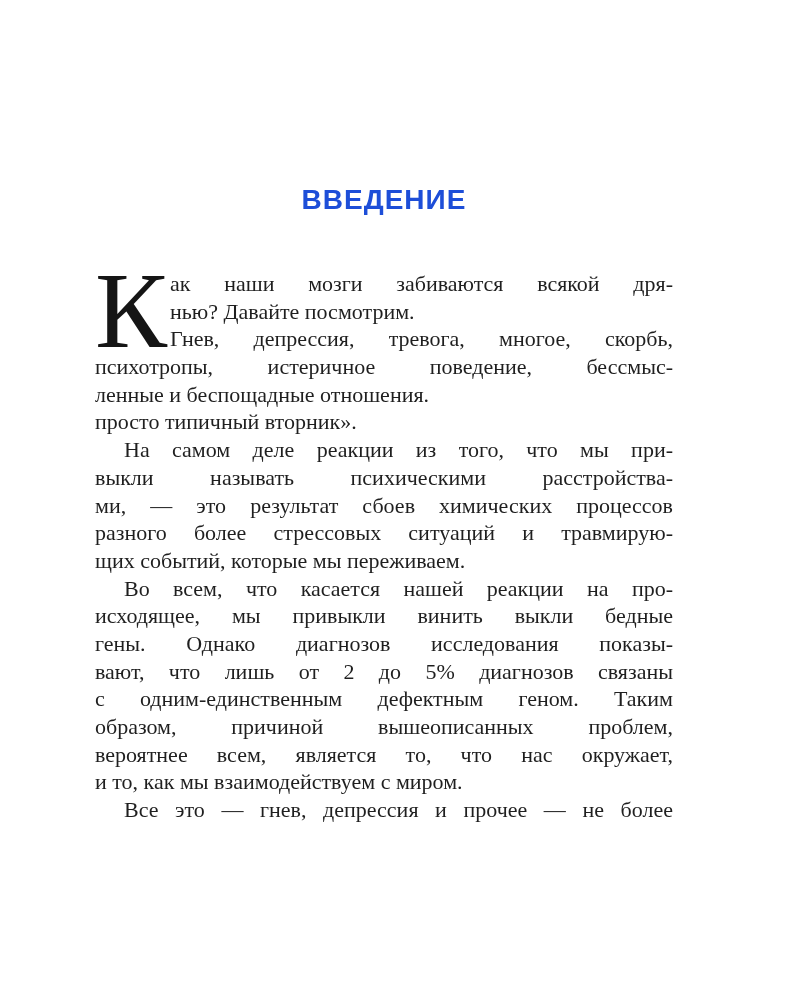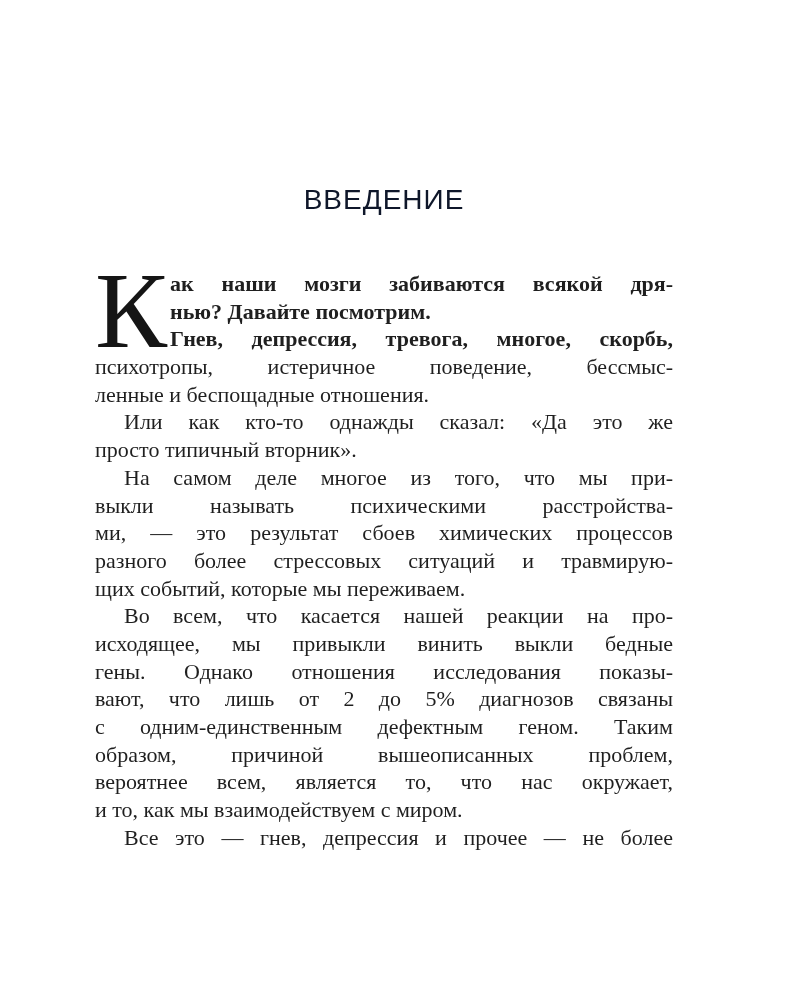--- a/index.html
+++ b/index.html
@@ -19,46 +19,46 @@
     inset: 0;
     background: #ffffff;
   }
   .chapter-title {
     position: absolute;
     left: 95px;
     top: 186px;
     width: 578px;
     text-align: center;
     font-family: "Liberation Sans", "DejaVu Sans", sans-serif;
-    font-weight: normal;
+    font-weight: bold;
     font-size: 28px;
     line-height: 28px;
     letter-spacing: 1px;
-    color: #0f172a;
+    color: #1d4ed8;
   }
   .body-text {
     position: absolute;
     left: 95px;
     top: 270px;
     width: 578px;
     font-size: 22px;
     line-height: 27.7px;
     color: #1f1f1f;
   }
   .line {
     height: 27.7px;
     text-align: justify;
     text-align-last: justify;
   }
   .line.left {
     text-align: right;
     text-align-last: left;
   }
   .line.indent { padding-left: 29px; }
-  .line.dc     { padding-left: 75px; font-weight: bold; }
+  .line.dc     { padding-left: 75px; }
   .line b      { font-weight: bold; }
   .drop-cap {
     position: absolute;
     left: 0;
     top: -13px;
     font-size: 108px;
     line-height: 1;
     color: #151515;
   }
 </style>
@@ -70,30 +70,29 @@
   <div class="chapter-title">ВВЕДЕНИЕ</div>
 
   <div class="body-text">
     <span class="drop-cap">К</span>
     <div>
         <div class="line dc"><span>ак наши мозги забиваются всякой дря-</span></div>
         <div class="line left dc"><span>нью? Давайте посмотрим.</span></div>
         <div class="line dc"><span>Гнев, депрессия, тревога, многое, скорбь,</span></div>
         <div class="line"><span>психотропы, истеричное поведение, бессмыс-</span></div>
         <div class="line left"><span>ленные и беспощадные отношения.</span></div>
-        <div class="line indent"><span>Или как кто-то однажды сказал: «Да это же</span></div>
         <div class="line left"><span>просто типичный вторник».</span></div>
-        <div class="line indent"><span>На самом деле многое из того, что мы при-</span></div>
+        <div class="line indent"><span>На самом деле реакции из того, что мы при-</span></div>
         <div class="line"><span>выкли называть психическими расстройства-</span></div>
         <div class="line"><span>ми, — это результат сбоев химических процессов</span></div>
         <div class="line"><span>разного более стрессовых ситуаций и травмирую-</span></div>
         <div class="line left"><span>щих событий, которые мы переживаем.</span></div>
         <div class="line indent"><span>Во всем, что касается нашей реакции на про-</span></div>
         <div class="line"><span>исходящее, мы привыкли винить выкли бедные</span></div>
-        <div class="line"><span>гены. Однако отношения исследования показы-</span></div>
+        <div class="line"><span>гены. Однако диагнозов исследования показы-</span></div>
         <div class="line"><span>вают, что лишь от 2 до 5% диагнозов связаны</span></div>
         <div class="line"><span>с одним-единственным дефектным геном. Таким</span></div>
         <div class="line"><span>образом, причиной вышеописанных проблем,</span></div>
         <div class="line"><span>вероятнее всем, является то, что нас окружает,</span></div>
         <div class="line left"><span>и то, как мы взаимодействуем с миром.</span></div>
         <div class="line indent"><span>Все это — гнев, депрессия и прочее — не более</span></div>
       </div>
   </div>
 
 </div>

